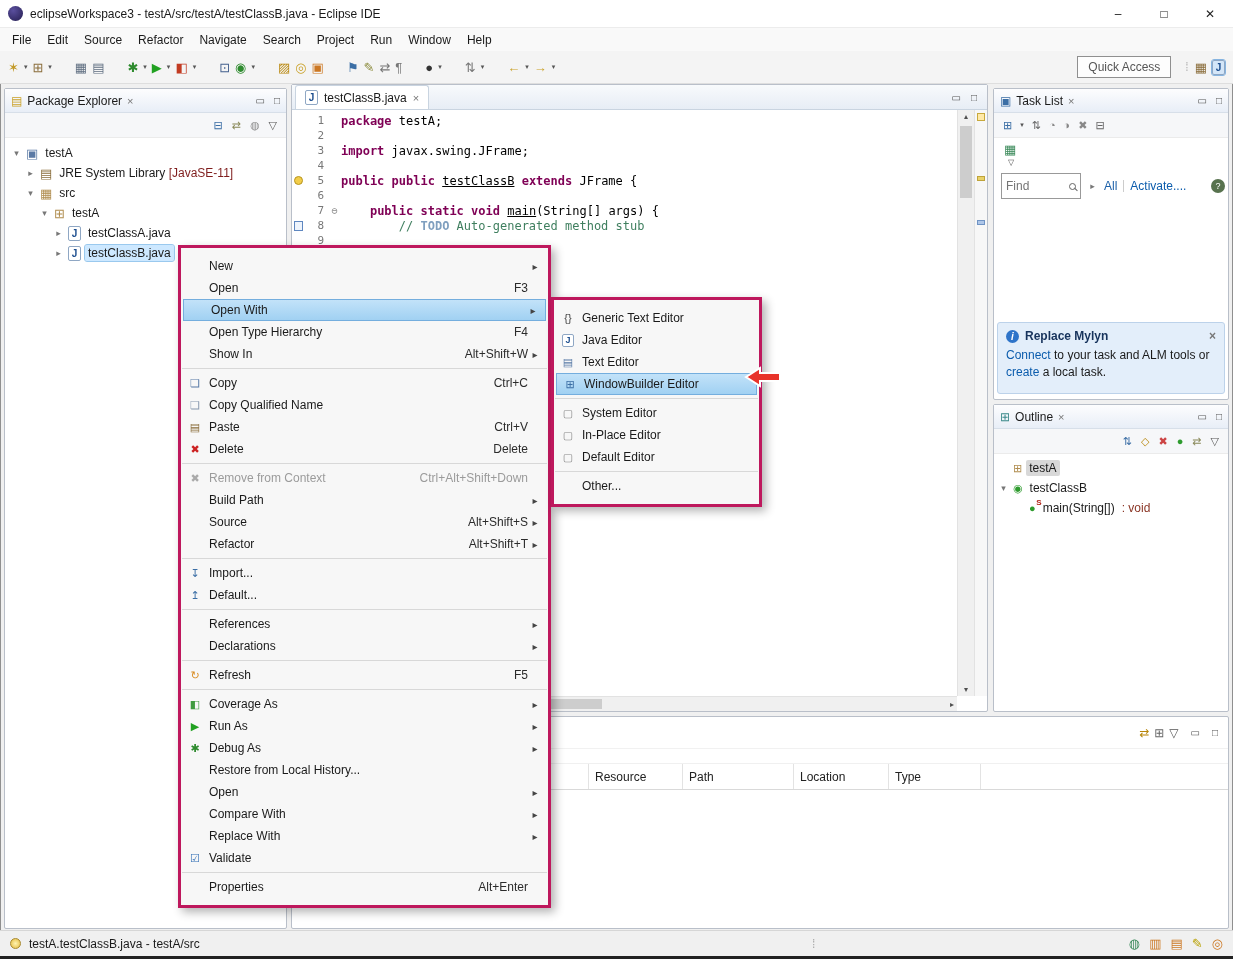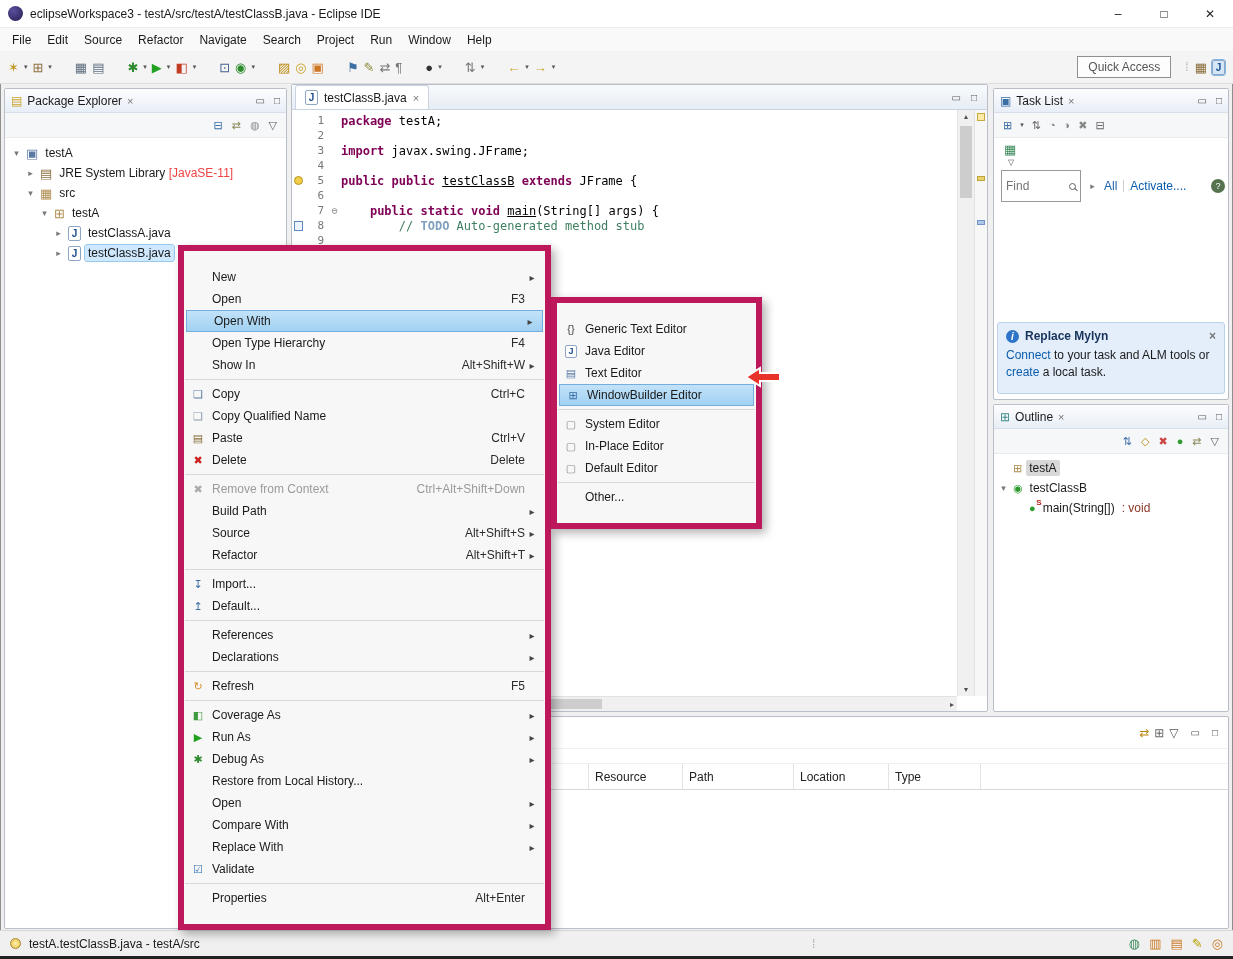--- a/index.html
+++ b/index.html
@@ -37,21 +37,21 @@
   .ph-ic-task{color:#3b6ea5;font-size:12px}
   .ph-ic-outline{color:#3b8a8a;font-size:12px}
 
   
   .pkg{left:4px;top:88px;width:283px;height:841px}
   .tree{padding-top:5px}
   .tree-row{height:20px;display:flex;align-items:center;gap:4px}
   .expander{width:11px;color:#777;font-size:9px;text-align:center;flex:none}
   .tlabel{padding:1px 3px;border-radius:2px;white-space:nowrap}
   .tree-row.selected .tlabel{background:#cde8ff;outline:1px solid #9ac9ee}
-  .qual{color:#ef4444}
+  .qual{color:#7f1d1d}
 
   
   .editor{left:291px;top:84px;width:697px;height:628px}
   .tabbar{height:25px;background:linear-gradient(#f8fafc,#e7edf5);border-bottom:1px solid #c9d4e0;display:flex;align-items:flex-end;padding-left:3px}
   .tab{height:24px;background:#fff;border:1px solid #c9d4e0;border-bottom:none;border-radius:3px 3px 0 0;display:flex;align-items:center;gap:6px;padding:0 9px}
   .tabbar-right{margin-left:auto;display:flex;gap:10px;padding:0 10px 6px;color:#555;font-size:10px}
   .ebody{position:absolute;top:25px;left:0;right:0;bottom:15px;display:flex}
   .code-scroll{flex:1;padding-top:3px;overflow:hidden}
   .crow{display:flex;height:15px;font-family:"DejaVu Sans Mono",monospace;font-size:12px;align-items:center}
   .cmark{width:13px;display:flex;align-items:center;justify-content:center;flex:none}
@@ -86,21 +86,21 @@
   .thead{display:flex;height:27px;margin-top:14px;border-top:1px solid #f0f0f0;border-bottom:1px solid #d9d9d9}
   .th{padding:6px 6px;border-right:1px solid #e3e3e3;color:#222;flex:none}
   .th-spacer{width:297px;border-right:1px solid #e3e3e3;flex:none}
 
   
   .tasklist{left:993px;top:88px;width:236px;height:312px}
   .tl-toolbar{justify-content:flex-start;gap:8px}
   .tl-secondary{height:34px;display:flex;flex-direction:column;justify-content:center;gap:2px;padding-left:10px}
   .tl-secondary .caret{font-size:8px;margin-left:4px;color:#555}
   .find-row{display:flex;align-items:center;gap:6px;padding:4px 7px;height:28px}
-  .find-box{width:80px;height:32px;border:1px solid #999;display:flex;align-items:center;padding:0 4px;background:#fff}
+  .find-box{width:80px;height:26px;border:1px solid #999;display:flex;align-items:center;padding:0 4px;background:#fff}
   .find-input{border:none;outline:none;width:54px;font-size:12px;color:#555;background:transparent;font-family:"Liberation Sans",sans-serif}
   .mag{width:7px;height:7px;border:1px solid #666;border-radius:50%;position:relative;margin-left:auto;flex:none}
   .mag::after{content:"";position:absolute;width:4px;height:1px;background:#666;transform:rotate(45deg);right:-3px;bottom:-1px}
   .all-label{color:#1a5fa8}
   .vsep{width:1px;height:12px;background:#ccc}
   .link{color:#0b5cad;}
   .help{margin-left:auto;width:14px;height:14px;border-radius:50%;background:#57724e;color:#fff;font-size:9px;display:flex;align-items:center;justify-content:center;margin-right:-4px}
   .tl-content{position:relative;height:198px}
   .mylyn{position:absolute;left:3px;right:3px;bottom:4px;height:72px;background:#e3eefa;border:1px solid #bcd2ea;border-radius:3px;padding:6px 8px}
   .mylyn-head{display:flex;gap:6px;align-items:center;font-weight:bold;color:#17335c}
@@ -118,21 +118,21 @@
   .osuffix{color:#8b3626;white-space:nowrap}
 
   
   .statusbar{position:absolute;left:0;right:0;bottom:3px;height:26px;background:#f0f0f0;border-top:1px solid #d6d6d6;display:flex;align-items:center;padding:0 10px;gap:8px}
   .sb-bulb{width:11px;height:11px;border-radius:50%;background:radial-gradient(#fff3b0,#e3b93c);border:1px solid #a8892f;flex:none}
   .sb-grip{position:absolute;left:812px;color:#aaa}
   .sb-tray{margin-left:auto;display:flex;gap:9px;align-items:center}
   .bottom-edge{position:absolute;left:0;right:0;bottom:0;height:3px;background:#222}
 
   
-  .cmenu{position:absolute;background:#f7f7f7;border:6px solid #be185d;box-shadow:4px 4px 9px rgba(0,0,0,.3);padding:15px 0;z-index:60}
+  .cmenu{position:absolute;background:#f7f7f7;border:3px solid #be185d;box-shadow:4px 4px 9px rgba(0,0,0,.3);padding:7px 0;z-index:60}
   #context-menu{left:178px;top:245px;width:373px}
   #open-with-submenu{left:551px;top:297px;width:211px;z-index:70}
   .mi{height:22px;display:flex;align-items:center;padding-right:6px}
   .mi-icon{width:28px;text-align:center;font-size:11px;flex:none}
   .mi-icon .boxed{width:12px;height:13px;line-height:11px;font-size:9px}
   .mi-label{white-space:nowrap}
   .mi-accel{margin-left:auto;color:#2b2b2b;padding-left:24px;white-space:nowrap}
   .mi-arrow{width:14px;color:#444;font-size:10px;text-align:center;flex:none;margin-left:auto}
   .mi:has(.mi-accel) .mi-arrow{margin-left:0}
   .mi.hl{background:linear-gradient(#c4e3f9,#9fd0f2);box-shadow:inset 0 0 0 1px #74aede;margin:0 2px}

